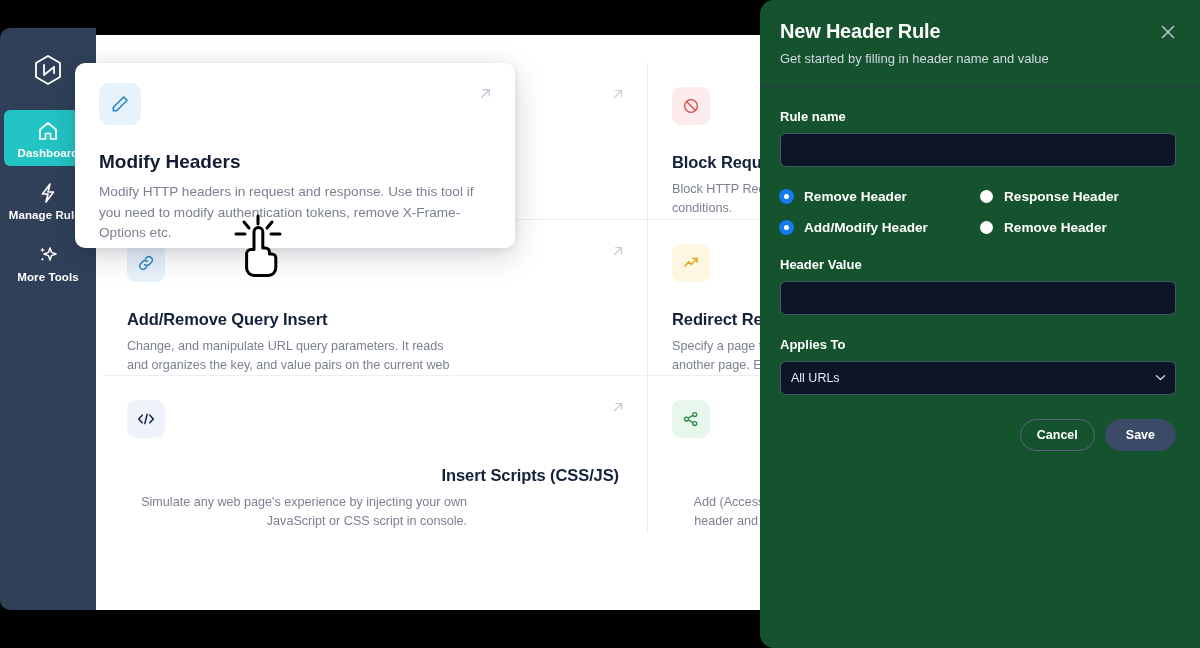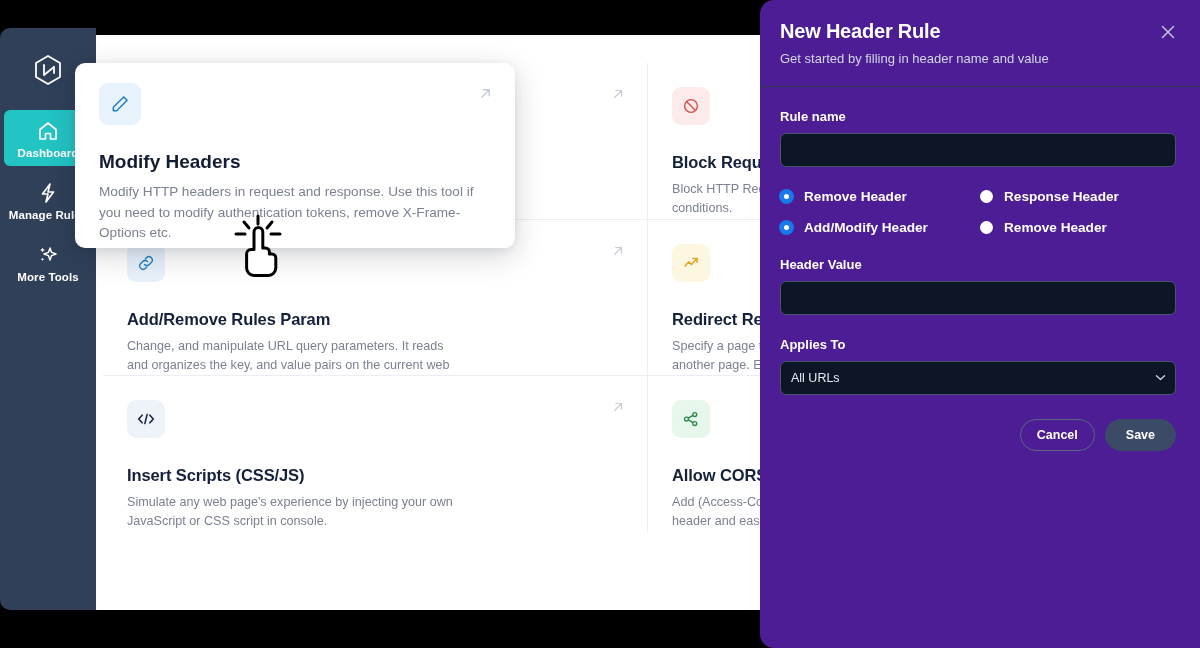--- a/index.html
+++ b/index.html
@@ -46,21 +46,21 @@
   }
   .cell {
     position: relative;
     padding: 24px 28px 20px 24px;
     border-right: 1px solid #eceef2;
     border-bottom: 1px solid #eceef2;
     cursor: pointer;
     overflow: hidden;
   }
   .cell:nth-child(2n) { border-right: none; }
-  .cell:nth-child(n+5) { border-bottom: none; }
+  .cell:nth-child(n+5) { border-bottom: none; text-align: right; }
   .cell-icon {
     width: 38px; height: 38px; border-radius: 9px;
     display: flex; align-items: center; justify-content: center;
   }
   .cell-arrow { position: absolute; right: 22px; top: 24px; width: 14px; height: 14px; }
   .cell-title {
     margin-top: 28px; font-size: 16.5px; font-weight: 700; color: #14213a;
     letter-spacing: -.1px;
   }
   .cell-desc {
@@ -85,21 +85,21 @@
   .pop-title { margin-top: 26px; font-size: 19px; font-weight: 700; color: #121c33; }
   .pop-desc { margin-top: 9px; font-size: 13.6px; line-height: 1.52; color: #7b8191; }
 
   
   .cursor { position: absolute; left: 228px; top: 212px; width: 64px; height: 66px; z-index: 40; }
 
   
   .drawer {
     position: absolute; left: 760px; top: 0;
     width: 440px; height: 648px;
-    background: #4c1d95;
+    background: #14532d;
     border-radius: 14px 0 0 14px;
     z-index: 50;
   }
   .drawer-head { padding: 20px 26px 16px 20px; position: relative; }
   .drawer-title { font-size: 20px; font-weight: 700; color: #ffffff; letter-spacing: -.2px; }
   .drawer-sub { margin-top: 8px; font-size: 13px; color: #d2d8e4; }
   .drawer-close {
     position: absolute; right: 22px; top: 22px;
     width: 20px; height: 20px; cursor: pointer;
   }
@@ -228,21 +228,21 @@
       <div class="cell">
         <div class="cell-icon" style="background:#e8f2fb">
           <svg width="18" height="18" viewBox="0 0 24 24" fill="none">
             <path d="M10 14a4.5 4.5 0 0 0 6.4 0l2.6-2.6a4.5 4.5 0 0 0-6.4-6.4L11 6.6" stroke="#1f7fc4" stroke-width="1.8" stroke-linecap="round"></path>
             <path d="M14 10a4.5 4.5 0 0 0-6.4 0L5 12.6a4.5 4.5 0 0 0 6.4 6.4L13 17.4" stroke="#1f7fc4" stroke-width="1.8" stroke-linecap="round"></path>
           </svg>
         </div>
         <svg class="cell-arrow" viewBox="0 0 16 16" fill="none">
           <path d="M4 12 L12 4 M5.5 4 H12 V10.5" stroke="#c7ccd6" stroke-width="1.4" stroke-linecap="round" stroke-linejoin="round"></path>
         </svg>
-        <div class="cell-title">Add/Remove Rules Param</div>
+        <div class="cell-title">Add/Remove Query Insert</div>
         <div class="cell-desc">Change, and manipulate URL query parameters. It reads and organizes the key, and value pairs on the current web page.</div>
       </div>
 
       <div class="cell">
         <div class="cell-icon" style="background:#fdf6e0">
           <svg width="18" height="18" viewBox="0 0 24 24" fill="none">
             <path d="M4 16 L9 10.5 L12.5 14 L20 6" stroke="#e0a818" stroke-width="2" stroke-linecap="round" stroke-linejoin="round"></path>
             <path d="M14.5 6 H20 V11" stroke="#e0a818" stroke-width="2" stroke-linecap="round" stroke-linejoin="round"></path>
           </svg>
         </div>

